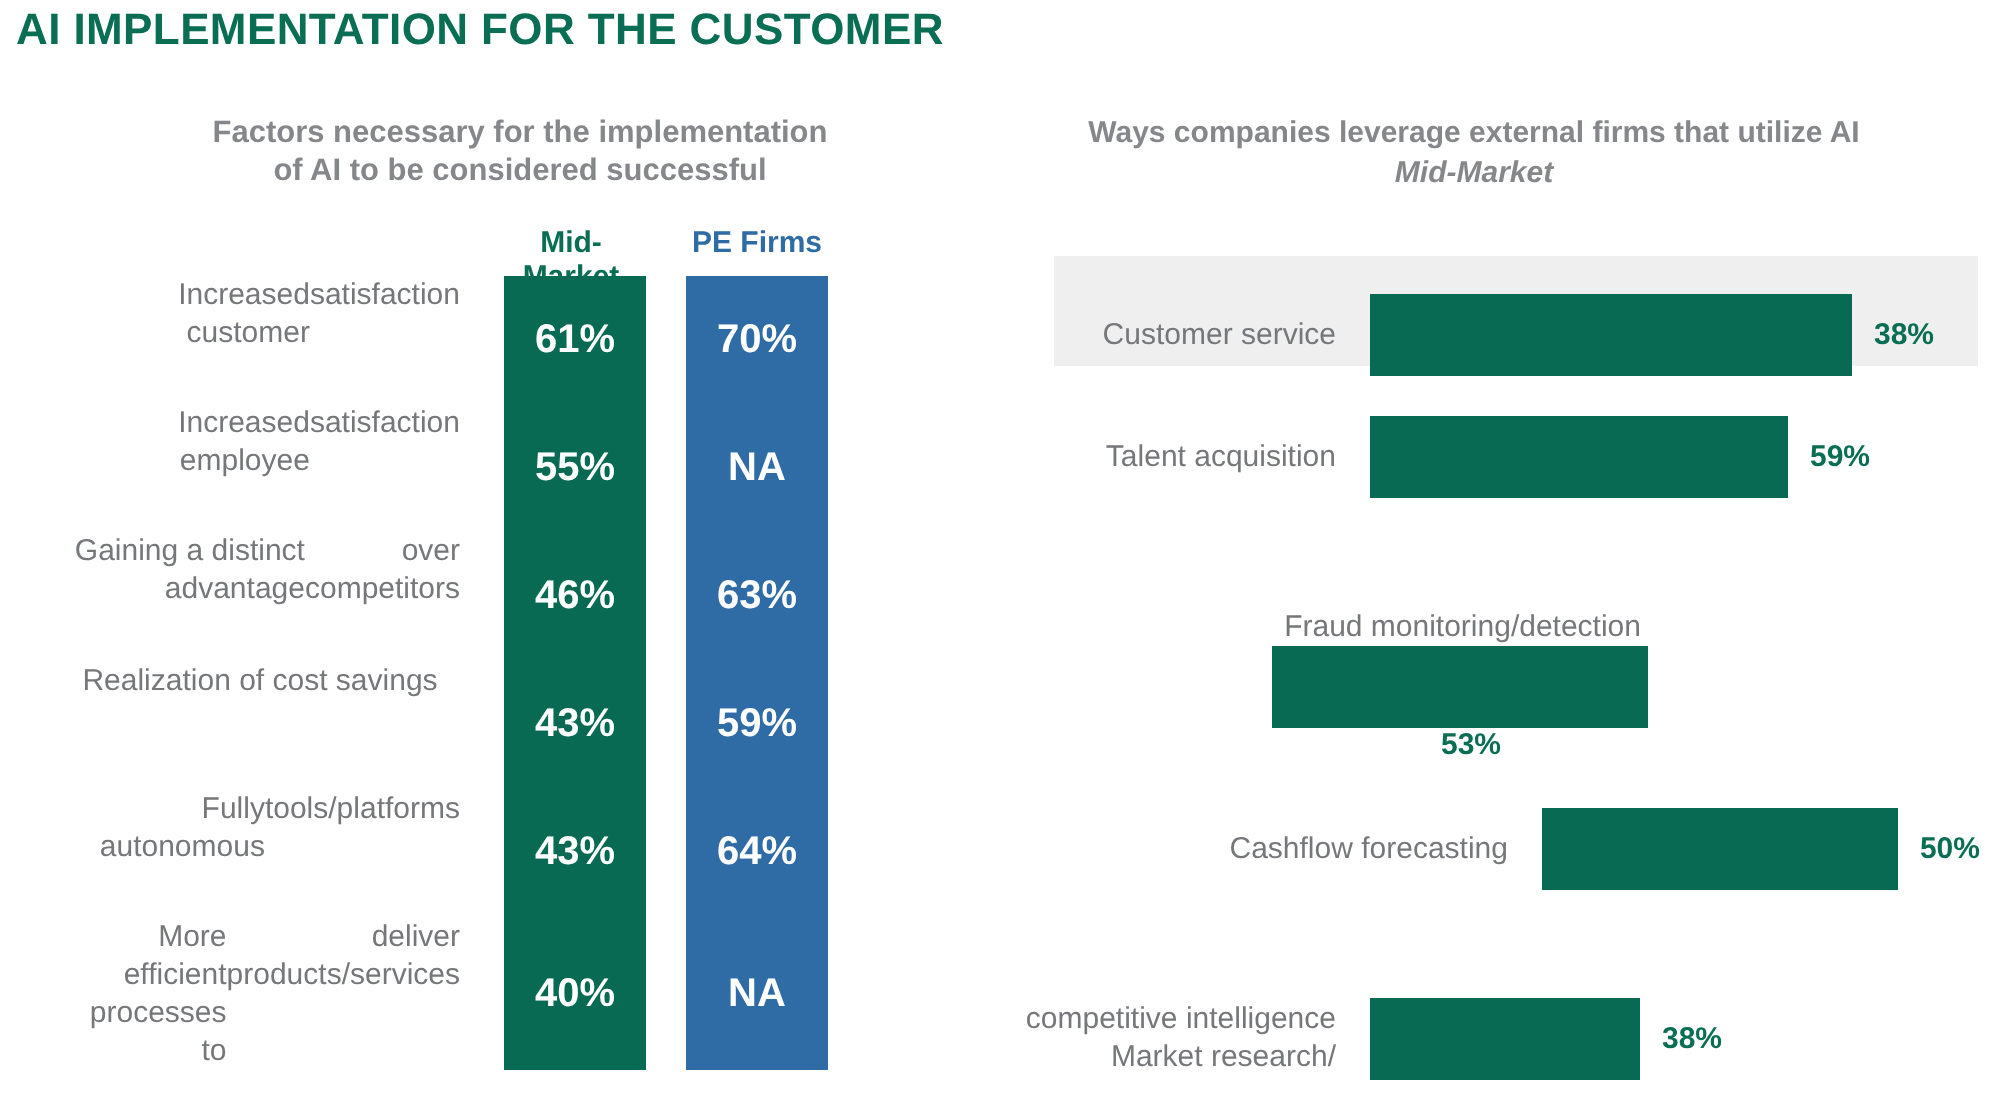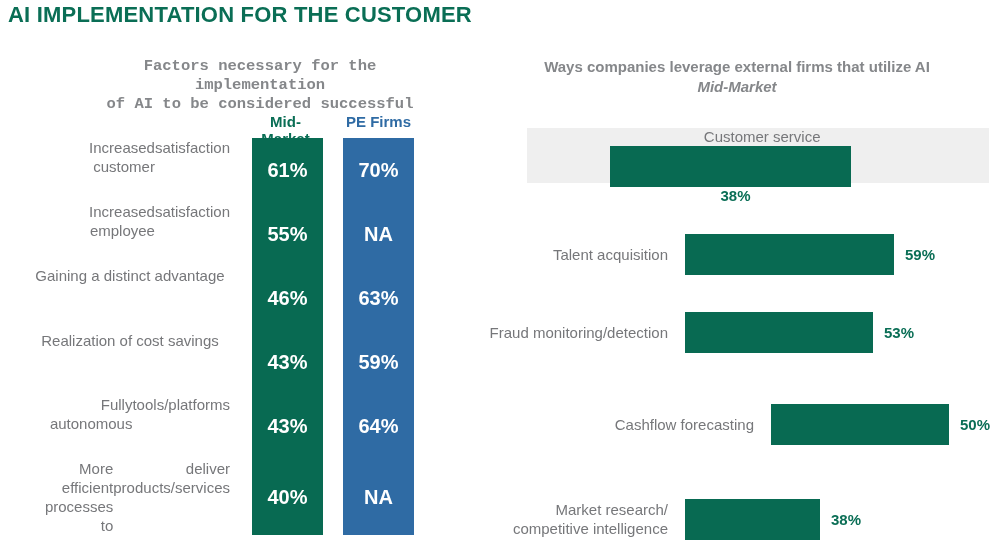--- a/index.html
+++ b/index.html
@@ -16,21 +16,21 @@
     font-family:"Liberation Sans","DejaVu Sans",sans-serif;}
   .canvas{position:relative;width:1000px;height:560px;background:#ffffff;}
 
   
   .page-title{position:absolute;left:8px;top:2px;font-size:22px;font-weight:800;
     color:var(--title_green);letter-spacing:0.2px;}
 
   
   .left-subtitle{position:absolute;left:85px;top:57px;width:350px;text-align:center;
     font-size:15.5px;font-weight:700;color:var(--title_gray);line-height:19px;}
-  .left-subtitle span{display:block;font-family:Liberation Mono, monospace;}
+  .left-subtitle span{display:block;}
 
   .col-header{position:absolute;top:113px;width:75px;text-align:center;
     font-size:15px;font-weight:700;}
   .col-header.mid{left:248px;color:var(--title_green);}
   .col-header.pe{left:341px;color:var(--blue);}
 
   .left-grid{position:absolute;left:30px;top:138px;width:384px;height:397px;
     display:flex;flex-direction:column;}
   .lrow{flex:1;display:flex;align-items:stretch;}
   .llabel{width:200px;margin-right:22px;display:flex;flex-direction:row;
@@ -48,23 +48,23 @@
   .right-title{position:absolute;left:512px;top:57px;width:450px;text-align:center;
     font-size:15px;font-weight:700;color:var(--title_gray);line-height:20px;}
   .right-title span{display:block;}
   .right-title .subtitle{font-style:italic;}
 
   .highlight-band{position:absolute;left:527px;top:128px;width:462px;height:55px;
     background:var(--highlight);}
 
   .brow{position:absolute;left:470px;width:520px;height:56px;
     display:flex;align-items:center;}
-  .brow-0{top:127px;flex-direction:column;}
-  .brow-1{top:226px;}
-  .brow-2{top:304px;}
+  .brow-0{top:139px;}
+  .brow-1{top:200px;}
+  .brow-2{top:304px;flex-direction:column;}
   .brow-3{top:396px;justify-content:flex-end;}
   .brow-4{top:491px;}
   .blabel{width:198px;margin-right:17px;text-align:right;font-size:15px;
     line-height:19px;color:var(--text_gray);}
   .blabel span{display:block;}
   .blabel span:empty{display:none;}
   .bar{height:41px;background:var(--green);flex:none;}
   .bval{margin-left:11px;font-size:15px;font-weight:700;color:var(--title_green);}
 </style>
 </head>
@@ -100,20 +100,21 @@
         <span>satisfaction</span>
       </div>
       <div class="cell green">55%</div>
       <div class="col-gap"></div>
       <div class="cell blue">NA</div>
     </div>
 
     <div class="lrow">
       <div class="llabel">
         <span>Gaining a distinct advantage</span>
+        <span>over competitors</span>
       </div>
       <div class="cell green">46%</div>
       <div class="col-gap"></div>
       <div class="cell blue">63%</div>
     </div>
 
     <div class="lrow">
       <div class="llabel">
         <span>Realization of cost savings</span>
 
@@ -183,20 +184,20 @@
     <div class="blabel">
       <span>Cashflow forecasting</span>
 
     </div>
     <div class="bar" style="width: 178px;"></div>
     <div class="bval">50%</div>
   </div>
 
   <div class="brow brow-4">
     <div class="blabel">
+      <span>competitive intelligence</span>
       <span>Market research/</span>
-      <span>competitive intelligence</span>
     </div>
     <div class="bar" style="width: 135px;"></div>
     <div class="bval">38%</div>
   </div>
 
 </div>
 
 </body></html>

